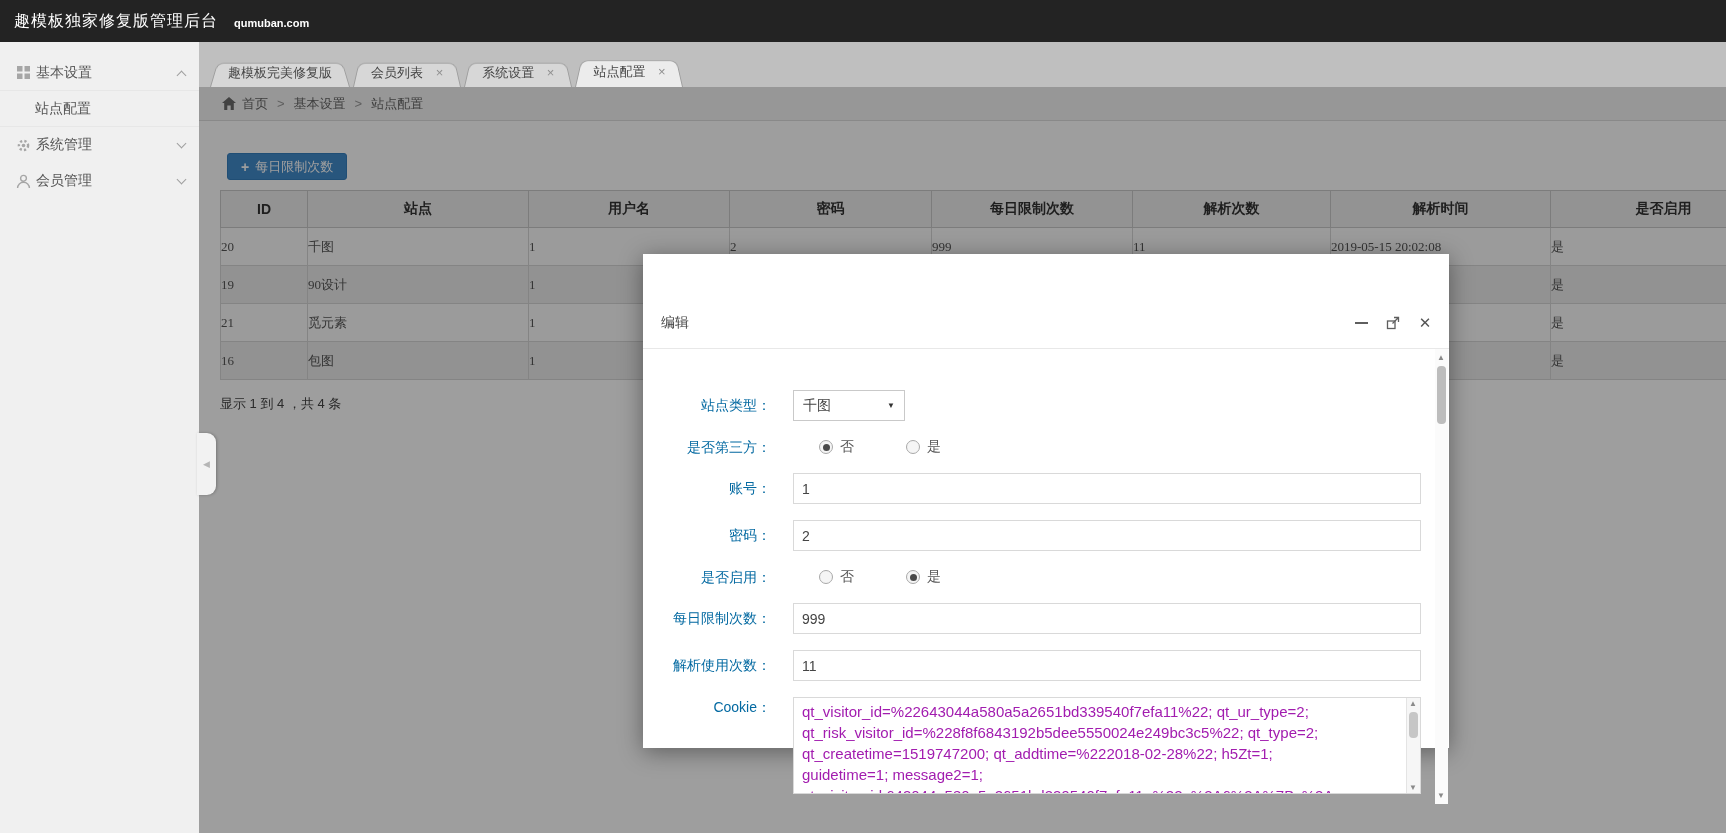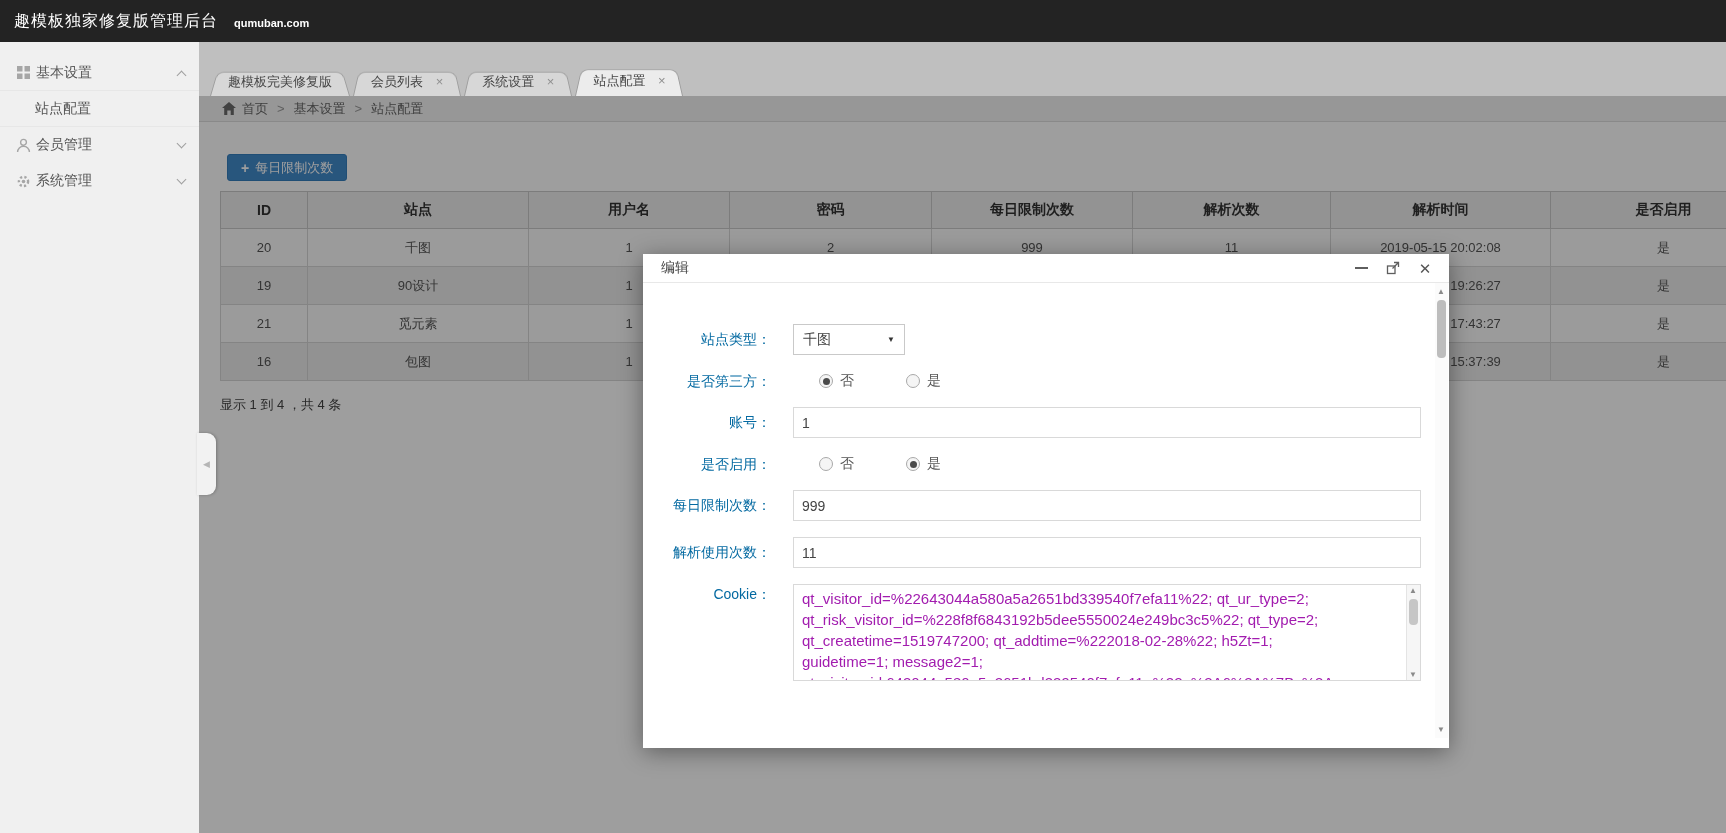--- a/index.html
+++ b/index.html
@@ -23,54 +23,54 @@
   .chev.up { transform:rotate(-135deg); margin-top:5px; }
   .chev.down { transform:rotate(45deg); margin-top:-4px; }
   .side-sub { height:36px; display:flex; align-items:center; padding-left:35px; cursor:pointer; border-bottom:1px solid #e7e7e7; }
   .side-sub .s-label { font-size:14px; color:#555; }
   .grp-first { border-bottom:1px solid #e7e7e7; }
 
   
   .main { flex:1; position:relative; overflow:hidden; display:flex; flex-direction:column; }
 
   
-  .tabstrip { height:54px; background:#bfbfbf; display:flex; align-items:flex-end; padding-left:11px; flex-shrink:0; }
+  .tabstrip { height:45px; background:#bfbfbf; display:flex; align-items:flex-end; padding-left:11px; flex-shrink:0; }
   .tab { position:relative; height:27px; line-height:26px; padding:0 18px; margin-right:3px; font-size:13px; color:#454545; cursor:pointer; white-space:nowrap; }
   .tab::before { content:""; position:absolute; inset:0; background:#d7d7d7; border:1px solid #9e9e9e; border-bottom:none; border-radius:8px 8px 0 0; transform:perspective(9px) rotateX(2.2deg); transform-origin:bottom; }
   .tab.active { height:30px; line-height:29px; }
   .tab.active::before { background:#ececec; }
   .tab .t-label, .tab .t-close { position:relative; z-index:1; }
   .tab .t-close { margin-left:9px; color:#8f8f8f; font-size:13px; }
 
   
   .page-region { position:relative; flex:1; overflow:hidden; }
   .overlay { position:absolute; inset:0; background:rgba(0,0,0,0.38); z-index:50; }
 
-  .breadcrumb { height:26px; background:#f4f4f4; border-bottom:1px solid #ddd; display:flex; align-items:center; padding-left:23px; font-size:13px; color:#666; }
+  .breadcrumb { height:34px; background:#f4f4f4; border-bottom:1px solid #ddd; display:flex; align-items:center; padding-left:23px; font-size:13px; color:#666; }
   .breadcrumb .b-sep { color:#999; margin:0 9px; }
   .breadcrumb .home-ic { margin-right:6px; display:inline-flex; }
 
   .content { padding:32px 0 0 21px; background:#fff; height:100%; }
   .add-btn { display:inline-flex; align-items:center; height:27px; background:#428bca; border:1px solid #357ebd; border-radius:3px; color:#fff; font-size:13px; padding:0 13px; cursor:pointer; margin-left:7px; }
   .add-btn .plus { font-weight:bold; font-size:14px; margin-right:6px; }
 
   table.grid { border-collapse:collapse; margin-top:10px; table-layout:fixed; width:1556px; }
   table.grid th { height:37px; background:#ededed; border:1px solid #c9c9c9; font-size:14px; color:#333; font-weight:bold; text-align:center; }
-  table.grid td { height:38px; border:1px solid #d5d5d5; font-size:13px; color:#555; text-align:center; overflow:hidden; white-space:nowrap; }
+  table.grid td { height:38px; border:1px solid #d5d5d5; font-size:13px; color:#555; text-align:left; overflow:hidden; white-space:nowrap;font-family:Liberation Serif, serif; }
   table.grid tr:nth-child(odd) td { background:#fafafa; }
   table.grid tr:nth-child(even) td { background:#ececec; }
   .summary { margin-top:15px; font-size:13px; color:#444; }
 
   
   .collapse-handle { position:absolute; left:197px; top:433px; width:19px; height:62px; background:#f2f2f2; border-radius:0 9px 9px 0; z-index:60; display:flex; align-items:center; justify-content:center; cursor:pointer; box-shadow:1px 0 3px rgba(0,0,0,0.25); }
   .collapse-handle .tri { font-size:9px; color:#b5b5b5; }
 
   
   .modal { position:absolute; left:643px; top:254px; width:806px; height:494px; background:#fff; z-index:100; box-shadow:0 4px 22px rgba(0,0,0,0.4); }
-  .modal-header { height:29px; border-bottom:1px solid #e8e8e8; display:flex; align-items:center; padding:0 16px 0 18px; }
+  .modal-header { height:52px; border-bottom:1px solid #e8e8e8; display:flex; align-items:center; padding:0 16px 0 18px;margin-top:43px; }
   .modal-title { font-size:14px; color:#444; }
   .modal-controls { margin-left:auto; display:flex; align-items:center; gap:16px; }
   .mc-btn { cursor:pointer; display:inline-flex; align-items:center; justify-content:center; width:16px; height:16px; }
   .min-bar { width:13px; height:2px; background:#5e5e5e; display:inline-block; }
   .close-x { font-size:15px; color:#555; line-height:1; }
 
   .modal-body { position:relative; height:455px; padding:41px 0 0 0; }
   .form-row { display:flex; margin-bottom:16px; }
   .f-label { width:150px; padding-right:22px; text-align:right; font-size:14px; color:#0369a1; }
   .row-ctl .f-label { line-height:31px; }
@@ -114,35 +114,35 @@
       </span>
       <span class="s-label">基本设置</span>
       <span class="chev up"></span>
     </div>
     <div class="side-sub">
       <span class="s-label">站点配置</span>
     </div>
     <div class="side-item">
       <span class="s-icon">
         <svg width="15" height="15" viewBox="0 0 15 15">
+            <circle cx="7.5" cy="7.5" r="4.6" fill="none" stroke="#a6a6a6" stroke-width="2.4" stroke-dasharray="2.2 2.2"></circle>
+            <circle cx="7.5" cy="7.5" r="1.8" fill="#a6a6a6"></circle>
+          </svg>
+      </span>
+      <span class="s-label">系统管理</span>
+      <span class="chev down"></span>
+    </div>
+    <div class="side-item">
+      <span class="s-icon">
+        <svg width="15" height="15" viewBox="0 0 15 15">
             <circle cx="7.5" cy="4.3" r="2.9" fill="none" stroke="#a6a6a6" stroke-width="1.4"></circle>
             <path d="M1.6 14c0-3.2 2.6-5.8 5.9-5.8s5.9 2.6 5.9 5.8" fill="none" stroke="#a6a6a6" stroke-width="1.4"></path>
           </svg>
       </span>
       <span class="s-label">会员管理</span>
-      <span class="chev down"></span>
-    </div>
-    <div class="side-item">
-      <span class="s-icon">
-        <svg width="15" height="15" viewBox="0 0 15 15">
-            <circle cx="7.5" cy="7.5" r="4.6" fill="none" stroke="#a6a6a6" stroke-width="2.4" stroke-dasharray="2.2 2.2"></circle>
-            <circle cx="7.5" cy="7.5" r="1.8" fill="#a6a6a6"></circle>
-          </svg>
-      </span>
-      <span class="s-label">系统管理</span>
       <span class="chev down"></span>
     </div>
   </div>
 
   <div class="main">
 
     <div class="tabstrip">
       <div class="tab">
         <span class="t-label">趣模板完美修复版</span>
       </div>
@@ -304,20 +304,24 @@
           </span>
         </div>
       </div>
     </div>
 
     <div class="form-row row-ctl">
       <div class="f-label">账号：</div>
       <div class="f-field"><input class="txt-input" value="1" style=""></div>
     </div>
 
+    <div class="form-row row-ctl">
+      <div class="f-label">密码：</div>
+      <div class="f-field"><input class="txt-input" value="2" style=""></div>
+    </div>
 
     <div class="form-row row-radio">
       <div class="f-label">是否启用：</div>
       <div class="f-field">
         <div class="radio-group">
           <span class="radio-opt">
             <span class="radio-circle"></span>
             <span class="r-label">否</span>
           </span>
           <span class="radio-opt">

